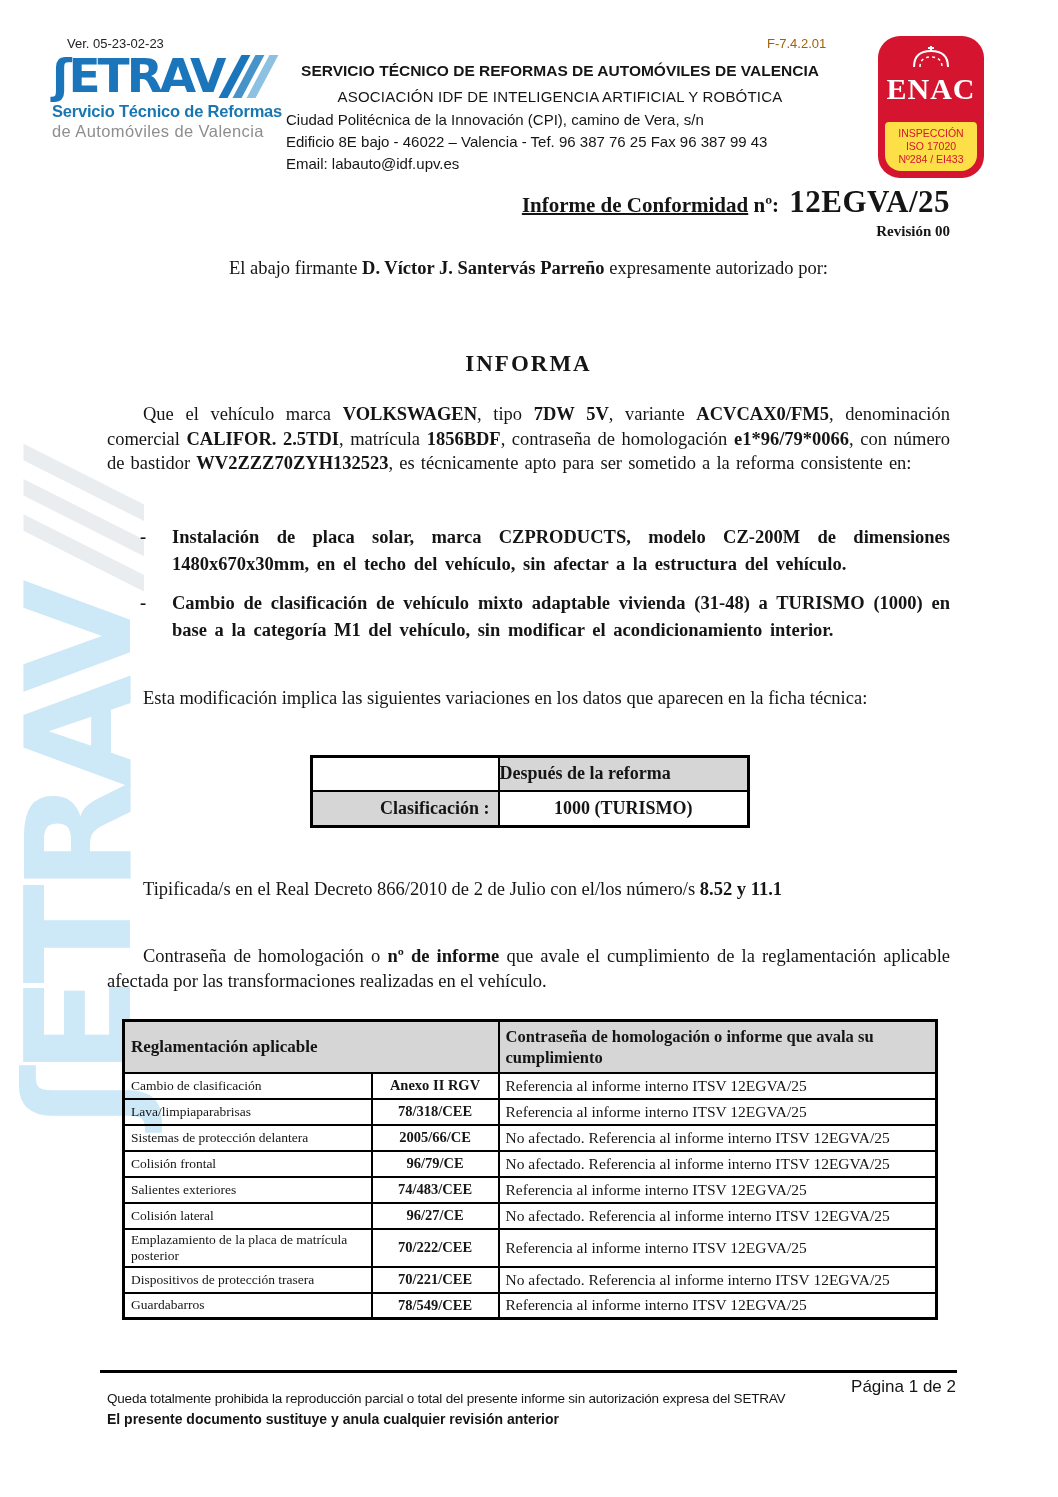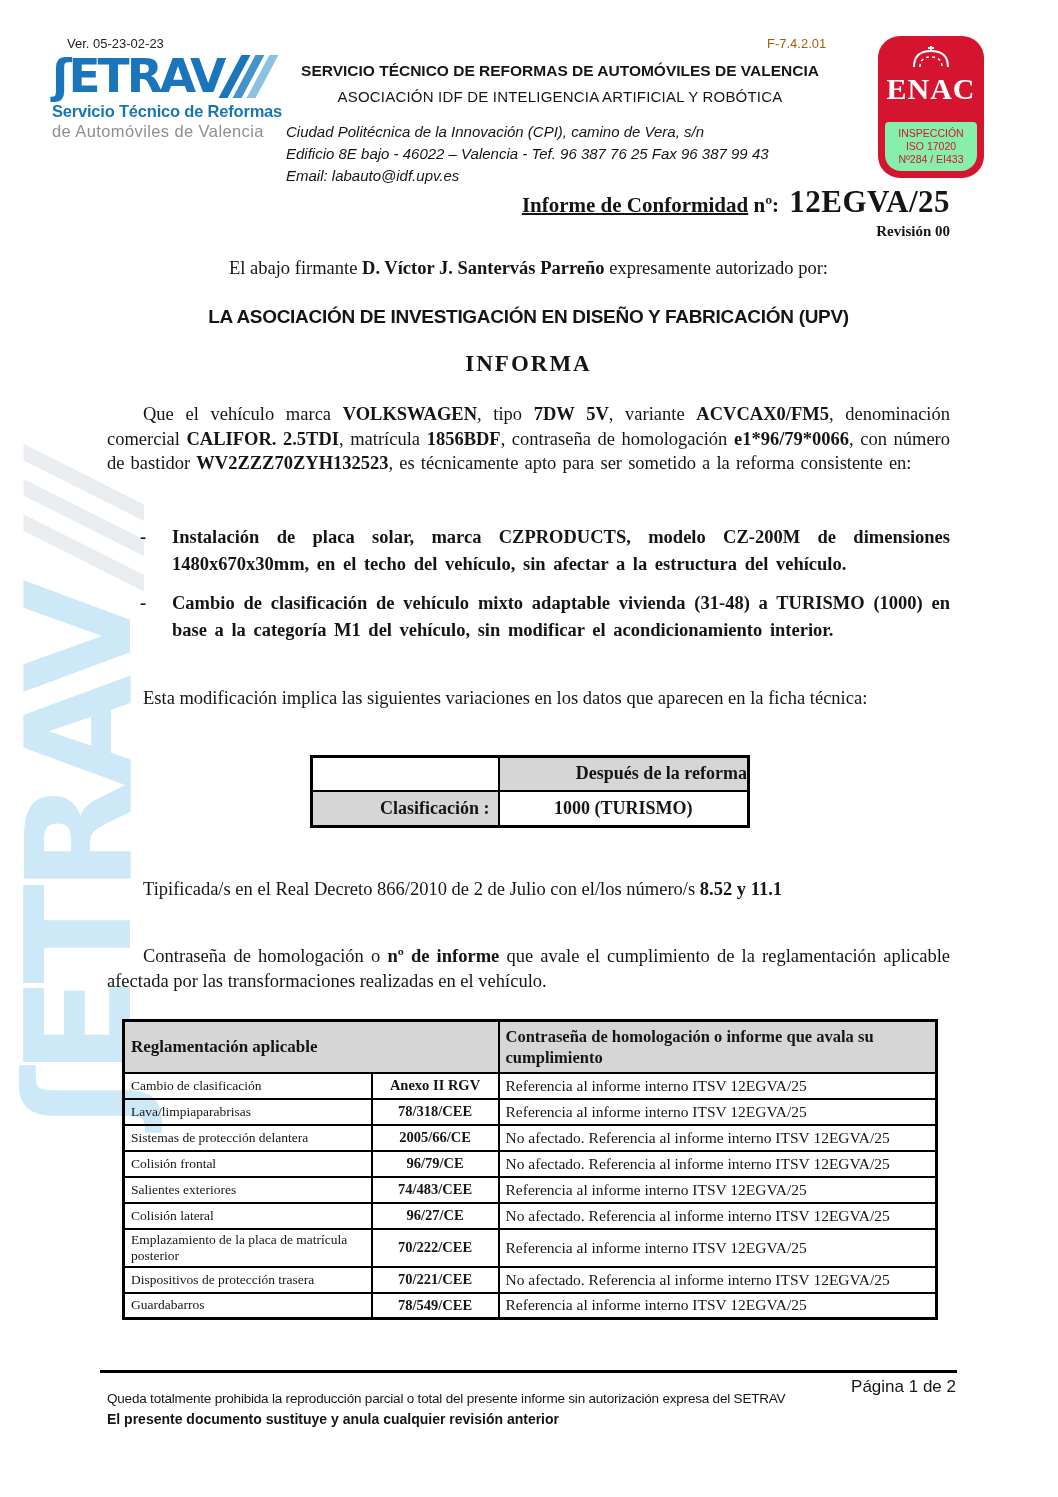--- a/index.html
+++ b/index.html
@@ -30,30 +30,30 @@
     font-size:47px; line-height:1; letter-spacing:-3px; color:#1b75bb;
   }
   .logo-slashes { display:flex; margin-left:7px; margin-top:3px; }
   .logo-slash { width:9px; height:43px; transform:skewX(-28deg); margin-right:5px; }
   .logo-sub1 { font:bold 16.5px "Liberation Sans", sans-serif; color:#1877b2; margin-top:3px; letter-spacing:-0.2px; }
   .logo-sub2 { font:16.5px "Liberation Sans", sans-serif; color:#8e8e8e; letter-spacing:0.4px; margin-top:1px; }
   
   .org { position:absolute; left:280px; top:62px; width:560px; font-family:"Liberation Sans", sans-serif; }
   .org-line1 { font-weight:bold; font-size:15.5px; text-align:center; }
   .org-line2 { font-size:15px; text-align:center; margin-top:8px; letter-spacing:0.2px; }
-  .org-addr  { font-size:15px; margin-top:16px; line-height:22px; padding-left:6px;font-style:italic; }
+  .org-addr  { font-size:15px; margin-top:4px; line-height:22px; padding-left:6px; }
   
   .enac { position:absolute; left:878px; top:36px; width:106px; height:142px; background:#d5142f; border-radius:22px; }
   .enac-crown { position:absolute; top:8px; left:0; right:0; text-align:center; }
   .enac-name {
     position:absolute; top:36px; width:100%; text-align:center; color:#fff;
     font-family:"Liberation Serif", serif; font-weight:bold; font-size:30px; letter-spacing:1px;
   }
   .enac-panel {
-    position:absolute; left:7px; right:7px; top:86px; bottom:7px; background:#86efac;
+    position:absolute; left:7px; right:7px; top:86px; bottom:7px; background:#fde047;
     border-radius:4px 4px 16px 16px; display:flex; flex-direction:column; justify-content:center;
     text-align:center; color:#d5142f; font-family:"Liberation Sans", sans-serif;
     font-size:10.5px; line-height:13px;
   }
   
   .title-row {
     position:absolute; left:0; right:108px; top:184px;
     display:flex; justify-content:flex-end; align-items:baseline;
   }
   .title-main { font-weight:bold; font-size:21px; text-decoration:underline; text-decoration-thickness:2px; }
@@ -72,21 +72,21 @@
   .bullet-text  { flex:1; font-weight:bold; text-align:justify; font-size:18.5px; line-height:26.5px; word-spacing:3px; max-width:778px; }
   .p-mod        { top:686px; text-align:justify; text-indent:36px; line-height:25px; }
   .p-tipificada { top:879px; text-indent:36px; }
   .p-espec      { top:899px; text-indent:36px; }
   .p-contrasena { top:944px; text-align:justify; text-indent:36px; line-height:25px; }
   
   .reform-table { position:absolute; left:310px; top:755px; width:440px; border-collapse:collapse; }
   .reform-table td { border:2px solid #000; font-weight:bold; font-size:18px; }
   .reform-table { border:3px solid #000; }
   .rt-empty { width:187px; height:34px; background:#fff; }
-  .rt-head  { background:#d6d6d6; text-align:right; }
+  .rt-head  { background:#d6d6d6; text-align:left; }
   .rt-label { background:#d6d6d6; text-align:right; padding-right:8px; height:36px; }
   .rt-value { background:#fff; text-align:center; }
   
   .reg-table { position:absolute; left:122px; top:1019px; width:813px; border-collapse:collapse; border:3px solid #000; table-layout:fixed; }
   .reg-table td { border:2px solid #000; vertical-align:middle; }
   .reg-head td { background:#d6d6d6; font-weight:bold; height:52px; }
   .reg-head .h1 { font-size:17px; padding-left:6px; }
   .reg-head .h2 { font-size:16.5px; padding-left:6px; line-height:21px; }
   .reg-table .c1 { font-size:13.5px; padding:2px 4px 2px 6px; height:26px; }
   .reg-table .c2 { font-size:14.5px; font-weight:bold; text-align:center; }
@@ -149,21 +149,20 @@
 
   <div class="title-row">
     <span class="title-main">Informe de Conformidad</span>
       <span class="title-no"> nº: </span>
       <span class="title-num">12EGVA/25</span>
   </div>
   <div class="title-rev">Revisión 00</div>
 
   <div class="para p-intro"><span>El abajo firmante </span><b>D. Víctor J. Santervás Parreño</b><span> expresamente autorizado por:</span></div>
 
-  <div class="para p-auth">LA ASOCIACIÓN DE INVESTIGACIÓN EN DISEÑO Y FABRICACIÓN (UPV)</div>
 
   <div class="para p-informa">INFORMA</div>
 
   <div class="para p-vehicle"><span>Que el vehículo marca </span><b>VOLKSWAGEN</b><span>, tipo </span><b>7DW 5V</b><span>, variante </span><b>ACVCAX0/FM5</b><span>, denominación comercial </span><b>CALIFOR. 2.5TDI</b><span>, matrícula </span><b>1856BDF</b><span>, contraseña de homologación </span><b>e1*96/79*0066</b><span>, con número de bastidor </span><b>WV2ZZZ70ZYH132523</b><span>, es técnicamente apto para ser sometido a la reforma consistente en:</span></div>
 
   <div class="para bullets">
     <div class="bullet">
       <div class="bullet-marker">-</div>
       <div class="bullet-text">Instalación de placa solar, marca CZPRODUCTS, modelo CZ-200M de dimensiones 1480x670x30mm, en el techo del vehículo, sin afectar a la estructura del vehículo.</div>
     </div>

